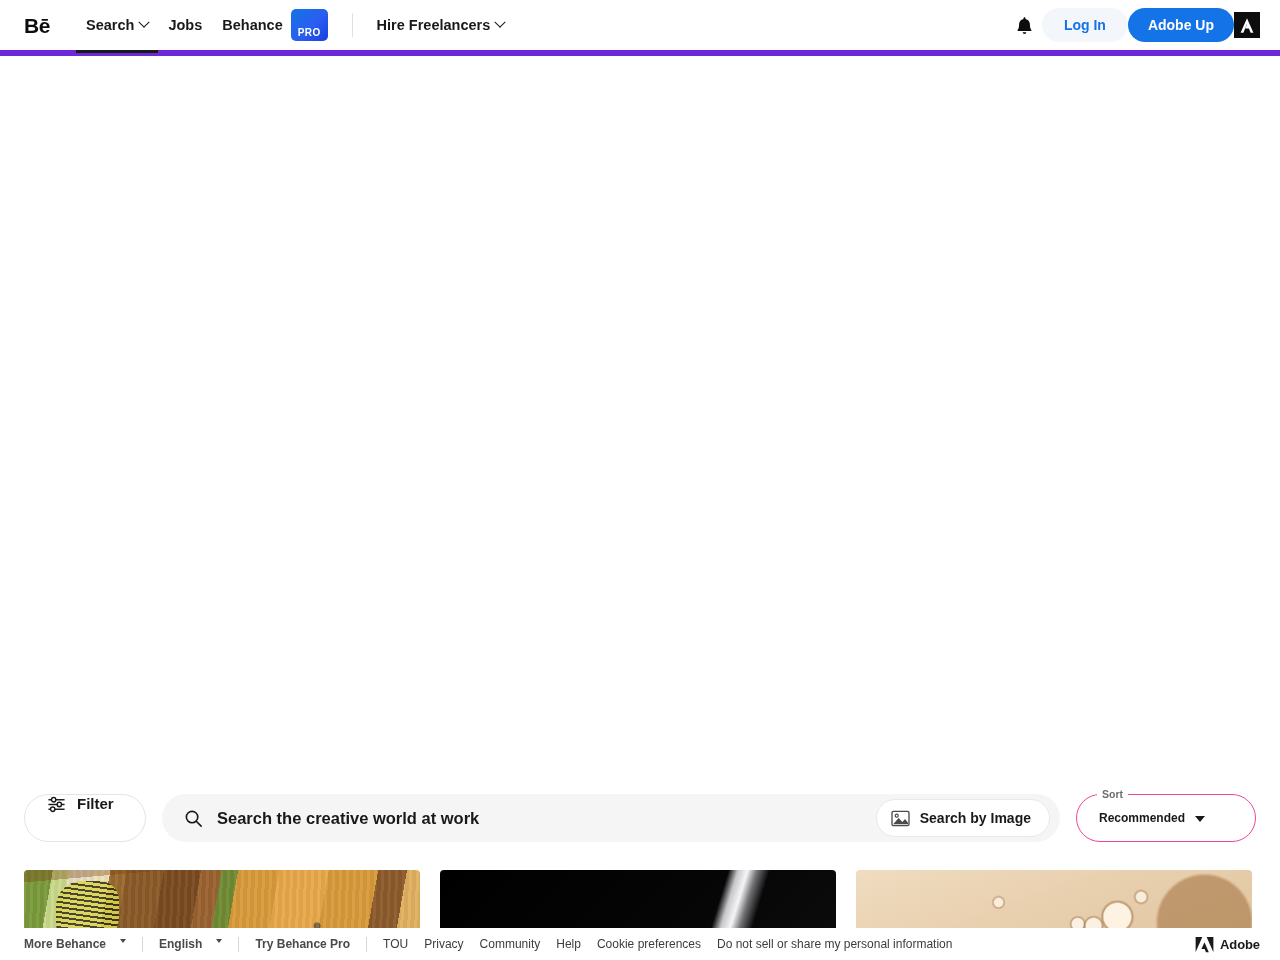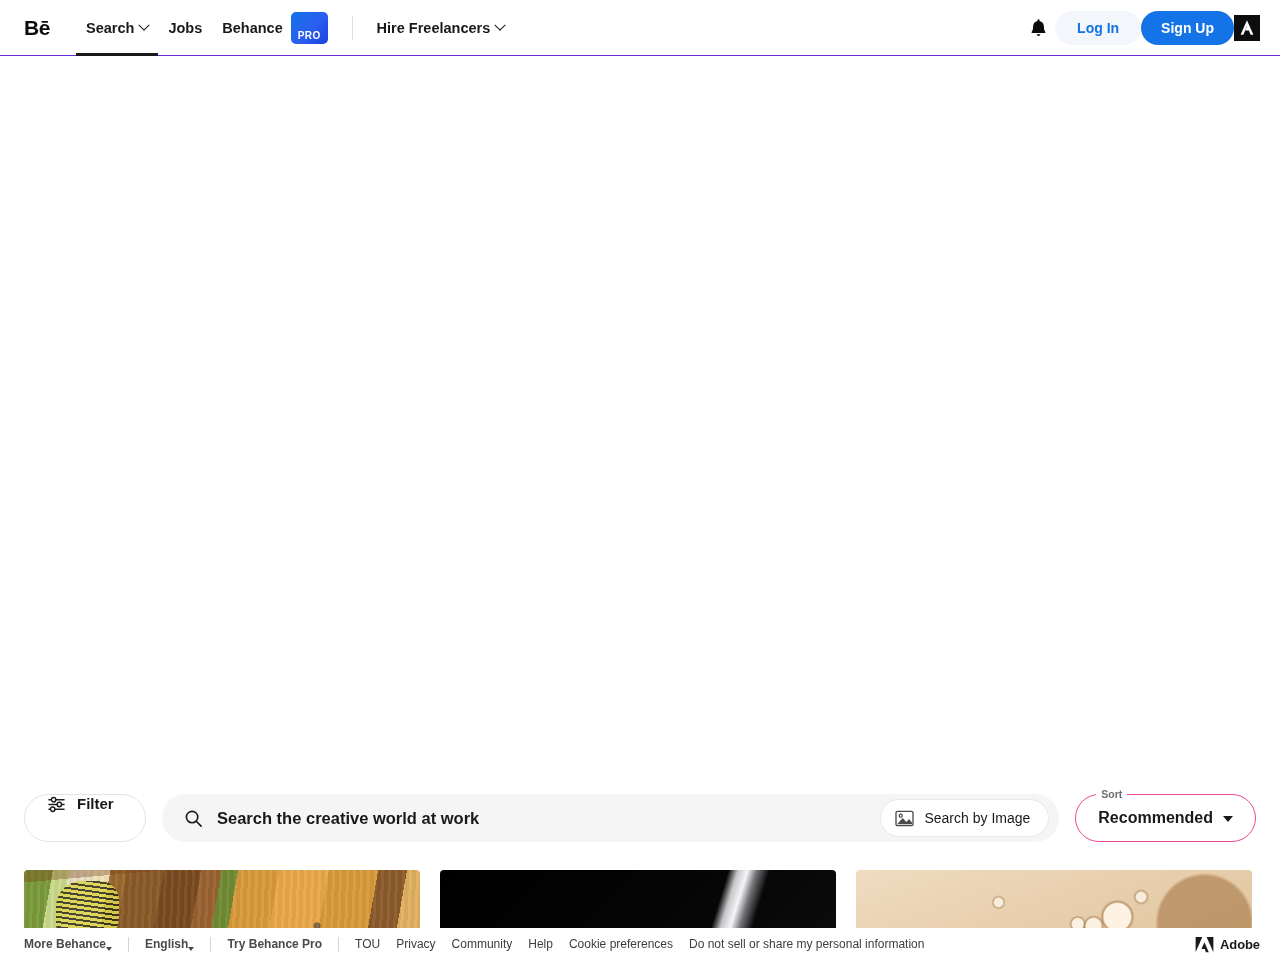--- a/index.html
+++ b/index.html
@@ -9,21 +9,21 @@
     background: #ffffff;
     overflow: hidden;
   }
   .page { position: relative; width: 1280px; height: 960px; background: #fff; }
 
   
   .header {
     position: absolute; top: 0; left: 0;
     width: 1280px; height: 56px;
     background: #ffffff;
-    border-bottom: 1px solid #6d28d9;
+    border-bottom: 6px solid #6d28d9;
     display: flex; align-items: center;
     z-index: 40;
   }
   .hdr-left { display: flex; align-items: center; height: 56px; padding-left: 24px; }
   .be-logo {
     font-family: "Liberation Sans", sans-serif;
     font-weight: 700; font-size: 21px; color: #0d0d0d;
     letter-spacing: -0.4px; line-height: 1;
     margin-right: 26px; cursor: pointer; user-select: none;
     display: flex; align-items: center; height: 56px;
@@ -118,37 +118,37 @@
     font-size: 16.5px; font-weight: 700; color: #14532d;
     font-family: "Liberation Sans", sans-serif;
     padding-left: 14px; min-width: 0;
   }
   .search-input::placeholder { color: #191919; opacity: 1; font-weight: 700; }
   .sbi-btn {
     height: 38px; padding: 0 18px 0 14px;
     border: 1px solid #e9e9e9; border-radius: 19px;
     background: #fff; cursor: pointer;
     display: flex; align-items: center; gap: 10px;
-    font-size: 14px; font-weight: 400; color: #191919;
+    font-size: 14px; font-weight: 700; color: #191919;
     font-family: "Liberation Sans", sans-serif;
     white-space: nowrap;
   }
   .sort-field {
     position: relative; height: 48px; min-width: 180px;
     border: 1px solid #ec4899; border-radius: 24px;
     background: #fff; cursor: pointer;
     display: flex; align-items: center; padding: 0 22px;
   }
   .sort-legend {
     position: absolute; top: -7px; left: 20px;
     background: #fff; padding: 0 5px;
     font-size: 10.5px; font-weight: 600; color: #6e6e6e;
   }
   .sort-value {
-    font-size: 16px; font-weight: 700; color: #191919;
+    font-size: 12px; font-weight: 700; color: #191919;
     display: flex; align-items: center; gap: 10px;
   }
   .tri-dn {
     width: 0; height: 0;
     border-left: 5px solid transparent; border-right: 5px solid transparent;
     border-top: 6px solid #191919; margin-top: 2px;
   }
 
   
   .grid {
@@ -218,21 +218,21 @@
     width: 1280px; height: 32px;
     background: #ffffff;
     display: flex; align-items: center;
     padding: 0 20px 0 24px;
     z-index: 50;
     font-size: 12px;
   }
   .f-link {
     color: #4a4a4a; font-size: 12px; font-weight: 600;
     cursor: pointer; white-space: nowrap;
-    display: flex; align-items: flex-end; gap: 0;
+    display: flex; align-items: flex-start; gap: 14px;
   }
   .f-link.plain { font-weight: 400; color: #3d3d3d; }
   .f-sep { width: 1px; height: 15px; background: #d6d6d6; margin: 0 16px; }
   .f-tri {
     width: 0; height: 0;
     border-left: 3.5px solid transparent; border-right: 3.5px solid transparent;
     border-top: 4.5px solid #4a4a4a; margin-top: 2px;
   }
   .f-group { display: flex; align-items: center; gap: 16px; }
   .f-right { margin-left: auto; display: flex; align-items: center; gap: 6px; text-align: center; }
@@ -275,21 +275,21 @@
 
     <div class="hdr-right">
       <div class="bell-btn">
         <svg width="17" height="19" viewBox="0 0 17 19">
           <path d="M8.5 1.2c.55 0 1 .45 1 1v.7c2.6.47 4.4 2.7 4.4 5.4 0 3.2.6 4.6 1.5 5.7.3.37.05.95-.43.95H2.03c-.48 0-.73-.58-.43-.95.9-1.1 1.5-2.5 1.5-5.7 0-2.7 1.8-4.93 4.4-5.4v-.7c0-.55.45-1 1-1z" fill="#0d0d0d"></path>
           <path d="M6.7 16.2h3.6c0 .95-.8 1.72-1.8 1.72s-1.8-.77-1.8-1.72z" fill="#0d0d0d"></path>
         </svg>
       </div>
 
       <button class="btn-login">Log In</button>
-      <button class="btn-signup">Sign Up</button>
+      <button class="btn-signup">Adobe Up</button>
 
       <div class="adobe-mark">
         <svg width="18" height="17" viewBox="0 0 18 17">
           <path d="M9 1.2 L15.4 15.8 H12.6 L10.9 11.4 H7.2 L9 7.6 L9 1.2 Z" fill="#ffffff"></path>
           <path d="M9 1.2 L2.6 15.8 H5.4 L9 7.0 Z" fill="#ffffff"></path>
         </svg>
       </div>
     </div>
   </div>
 

